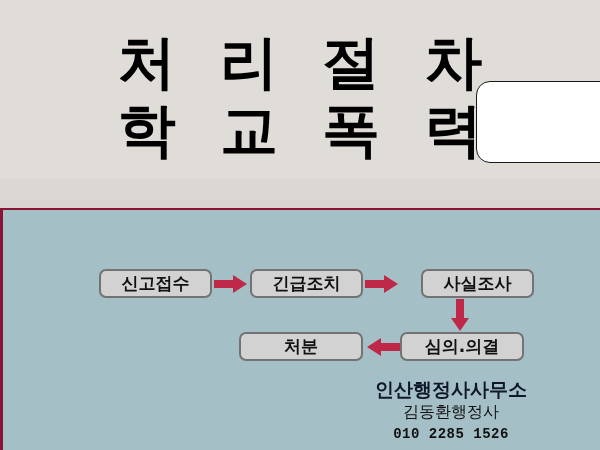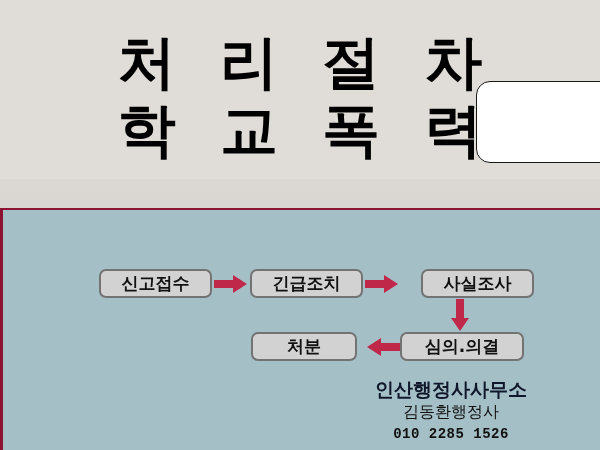--- a/index.html
+++ b/index.html
@@ -92,21 +92,21 @@
     font-weight: 700;
     color: #111111;
     white-space: nowrap;
     letter-spacing: 0px;
   }
 
   #box-report   { left: 96px;  top: 59px;  width: 113px; height: 29px; }
   #box-urgent   { left: 247px; top: 59px;  width: 113px; height: 29px; }
   #box-fact     { left: 398px; top: 59px;  width: 113px; height: 29px; margin-left: 20px; }
   #box-delib    { left: 397px; top: 122px; width: 124px; height: 29px; }
-  #box-dispose  { left: 248px; top: 122px; width: 106px; height: 29px; }
+  #box-dispose  { left: 236px; top: 122px; width: 124px; height: 29px; }
 
   
   .arrow {
     position: absolute;
   }
   .arrow svg { display: block; }
 
   #arrow-1 { left: 211px; top: 64px; }
   #arrow-2 { left: 362px; top: 64px; }
   #arrow-3 { left: 447px; top: 89px; }

